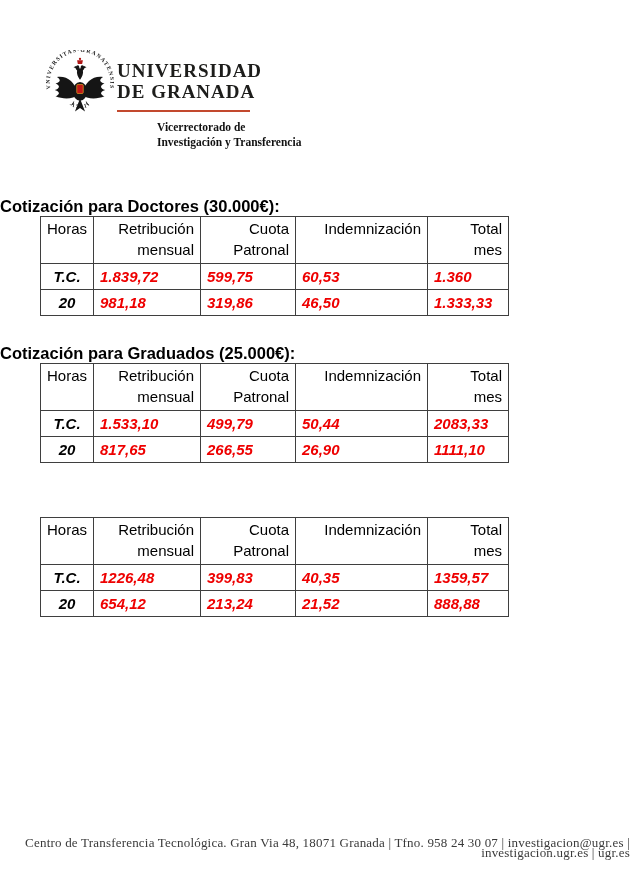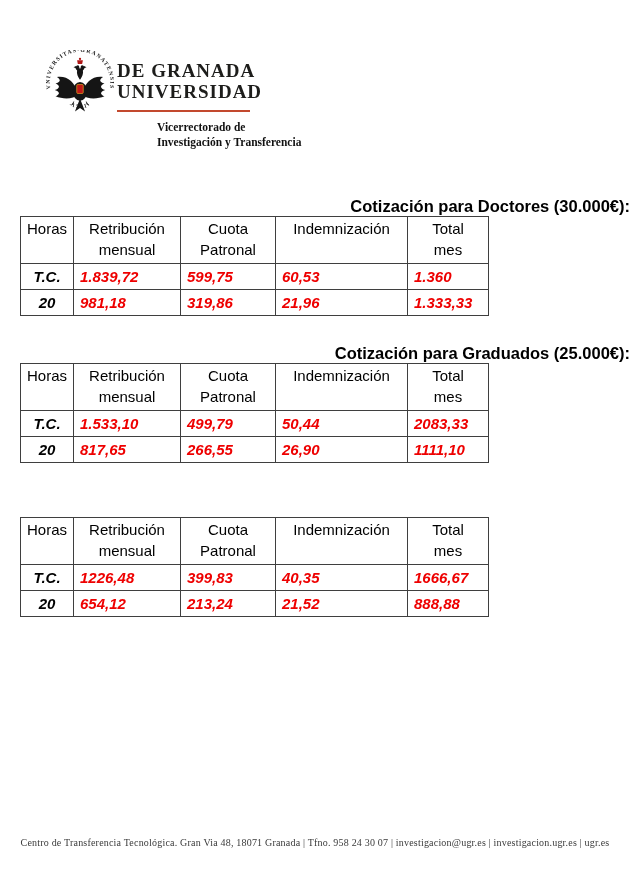--- a/index.html
+++ b/index.html
@@ -13,38 +13,38 @@
              font-size:19px;line-height:21px;letter-spacing:1px;}
   .red-line{position:absolute;left:117px;top:110px;width:133px;height:2px;
             background:var(--accent-line,#c3492e);}
   .dept{position:absolute;left:117px;top:120px;color:#111;
         font-family:"Liberation Serif",serif;font-weight:bold;
         font-size:11.5px;line-height:15px;margin-left:40px;}
 
   
   .table-section{position:absolute;left:0;width:630px;}
   .section-0{top:196px;} .section-1{top:343px;} .section-2{top:517px;}
-  .table-title{margin:0;height:20px;line-height:20px;text-align:right;
+  .table-title{margin:0;height:20px;line-height:20px;text-align:left;
                font-size:16.5px;font-weight:bold;color:#000;}
-  table.cot-table{margin-left:20px;width:468px;border-collapse:collapse;table-layout:fixed;
+  table.cot-table{margin-left:40px;width:468px;border-collapse:collapse;table-layout:fixed;
                   font-size:15px;color:#000;border:1.5px solid var(--border-col,#3f3f3f);}
   .cot-table col.c0{width:53px;} .cot-table col.c1{width:107px;}
   .cot-table col.c2{width:95px;} .cot-table col.c3{width:132px;}
   .cot-table col.c4{width:81px;}
   .cot-table th, .cot-table td{border:1px solid var(--border-col,#3f3f3f);padding:1px 6px;}
-  .cot-table th{height:44px;vertical-align:top;text-align:center;font-weight:normal;
+  .cot-table th{height:44px;vertical-align:top;text-align:right;font-weight:normal;
                 line-height:21px;white-space:pre-line;}
   .cot-table th:first-child{text-align:center;}
   .cot-table td{height:23px;line-height:21px;font-style:italic;}
   .cot-table td.row-label{text-align:center;font-weight:bold;color:#000;}
   .cot-table td.val{color:var(--data-red,#ee0000);font-weight:bold;text-align:left;}
 
   
-  .footer{position:absolute;left:0;top:838px;width:630px;text-align:center;
-          font-family:"Liberation Serif",serif;font-size:10px;line-height:10px;
+  .footer{position:absolute;left:0;top:838px;width:630px;text-align:right;
+          font-family:"Liberation Serif",serif;font-size:13px;line-height:10px;
           color:#3a3a3a;letter-spacing:0.2px;}
 </style>
 </head>
 <body>
 
 <div class="page">
 
   <svg class="emblem" viewBox="0 0 100 100">
     <defs>
       <path id="arcTop" d="M 10,56 A 42,42 0 1 1 90,56"></path>
@@ -69,22 +69,22 @@
       <path d="M55,20.5 L59,22.5 L55.5,24 Z"></path>
       <ellipse cx="50" cy="56" rx="10" ry="13"></ellipse>
       <path d="M50,66 L43,84 L50,79 L57,84 Z"></path>
       <path d="M42,69 L37,76 L41,74 Z"></path>
       <path d="M58,69 L63,76 L59,74 Z"></path>
     </g>
     <rect x="45.5" y="46.5" width="9" height="12.5" rx="1.5" fill="#c01818" stroke="#d9a021" stroke-width="1"></rect>
   </svg>
 
   <div class="logo-text">
+    <div>UNIVERSIDAD</div>
     <div>DE GRANADA</div>
-    <div>UNIVERSIDAD</div>
   </div>
   <div class="red-line"></div>
   <div class="dept">
     <div>Vicerrectorado de</div>
     <div>Investigación y Transferencia</div>
   </div>
 
   <div>
   <section class="table-section section-0">
     <h2 class="table-title">Cotización para Doctores (30.000€):</h2>
@@ -113,21 +113,21 @@
               <td class="row-label">T.C.</td>
               <td class="val">1.839,72</td>
               <td class="val">599,75</td>
               <td class="val">60,53</td>
               <td class="val">1.360</td>
             </tr>
             <tr>
               <td class="row-label">20</td>
               <td class="val">981,18</td>
               <td class="val">319,86</td>
-              <td class="val">21,96</td>
+              <td class="val">46,50</td>
               <td class="val">1.333,33</td>
             </tr>
           </tbody>
     </table>
   </section>
 
   <section class="table-section section-1">
     <h2 class="table-title">Cotización para Graduados (25.000€):</h2>
     <table class="cot-table">
       <colgroup>
@@ -188,21 +188,21 @@
               <th>Total
 mes</th>
             </tr>
           </thead>
       <tbody>
             <tr>
               <td class="row-label">T.C.</td>
               <td class="val">1226,48</td>
               <td class="val">399,83</td>
               <td class="val">40,35</td>
-              <td class="val">1666,67</td>
+              <td class="val">1359,57</td>
             </tr>
             <tr>
               <td class="row-label">20</td>
               <td class="val">654,12</td>
               <td class="val">213,24</td>
               <td class="val">21,52</td>
               <td class="val">888,88</td>
             </tr>
           </tbody>
     </table>

